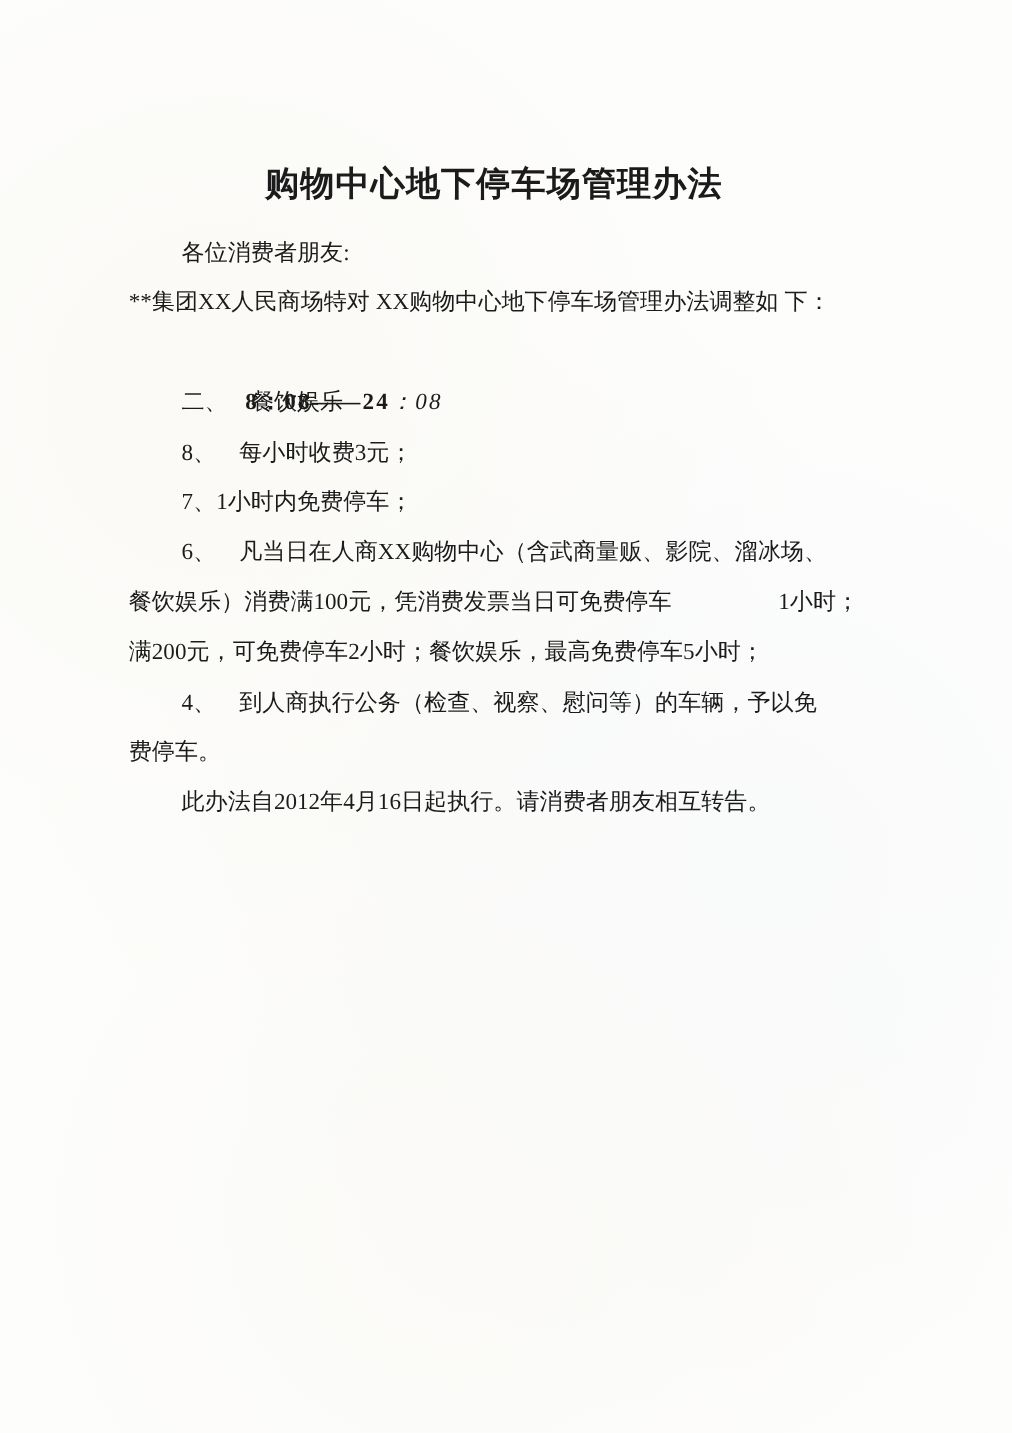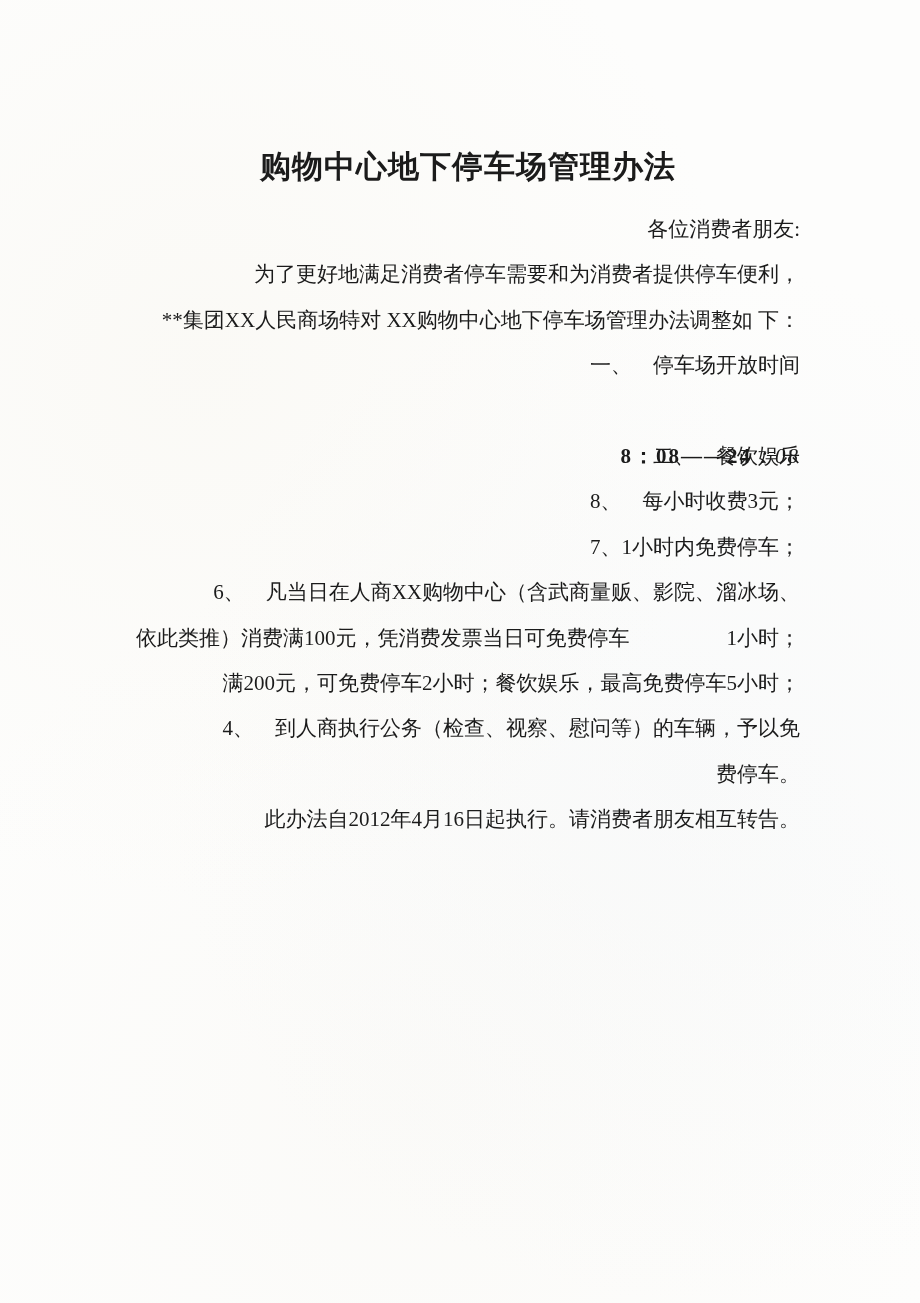--- a/index.html
+++ b/index.html
@@ -18,37 +18,36 @@
     height: 1303px;
     background-color: #fdfdfc;
     background-image:
       radial-gradient(circle at 22% 28%, rgba(246,243,234,0.35), transparent 45%),
       radial-gradient(circle at 75% 60%, rgba(240,243,246,0.30), transparent 50%),
       radial-gradient(circle at 45% 85%, rgba(246,244,238,0.30), transparent 45%);
     color: #1b1b1b;
   }
   .content {
     position: absolute;
-    left: 136px;
+    left: 117px;
     top: 0;
     width: 664px;
   }
   .doc-title {
     margin-top: 147px;
     height: 40px;
     line-height: 40px;
     font-size: 31px;
     font-weight: 700;
     letter-spacing: 1px;
     text-align: center;
     white-space: nowrap;
   }
   .lines {
     margin-top: 20px;
-    text-align: right;
   }
   .line {
     height: 45.4px;
     line-height: 45.4px;
     font-size: 21px;
     white-space: pre-wrap;
   }
   .ind {
     padding-left: 48px;
   }
@@ -70,40 +69,38 @@
 
 <div class="page">
   <div class="content">
 
     <div class="doc-title">购物中心地下停车场管理办法</div>
 
     <div class="lines">
 
       <div class="line ind">各位消费者朋友:</div>
 
-      <div class="line ind">为了更好地满足消费者停车需要和为消费者提供停车便利，</div>
 
       <div class="line">**集团XX人民商场特对 XX购物中心地下停车场管理办法调整如 下：</div>
 
-      <div class="line ind">一、　停车场开放时间</div>
 
       <div class="line ind hours">
         <span>8：08——24</span><span class="it">：08</span>
       </div>
 
       <div class="line ind">二、　餐饮娱乐</div>
 
       <div class="line ind">8、　每小时收费3元；</div>
 
       <div class="line ind">7、1小时内免费停车；</div>
 
       <div class="line ind">6、　凡当日在人商XX购物中心（含武商量贩、影院、溜冰场、</div>
 
       <div class="line split">
-        <span>依此类推）消费满100元，凭消费发票当日可免费停车</span>
+        <span>餐饮娱乐）消费满100元，凭消费发票当日可免费停车</span>
         <span>1小时；</span>
       </div>
 
       <div class="line">满200元，可免费停车2小时；餐饮娱乐，最高免费停车5小时；</div>
 
       <div class="line ind">4、　到人商执行公务（检查、视察、慰问等）的车辆，予以免</div>
 
       <div class="line">费停车。</div>
 
       <div class="line ind">此办法自2012年4月16日起执行。请消费者朋友相互转告。</div>

